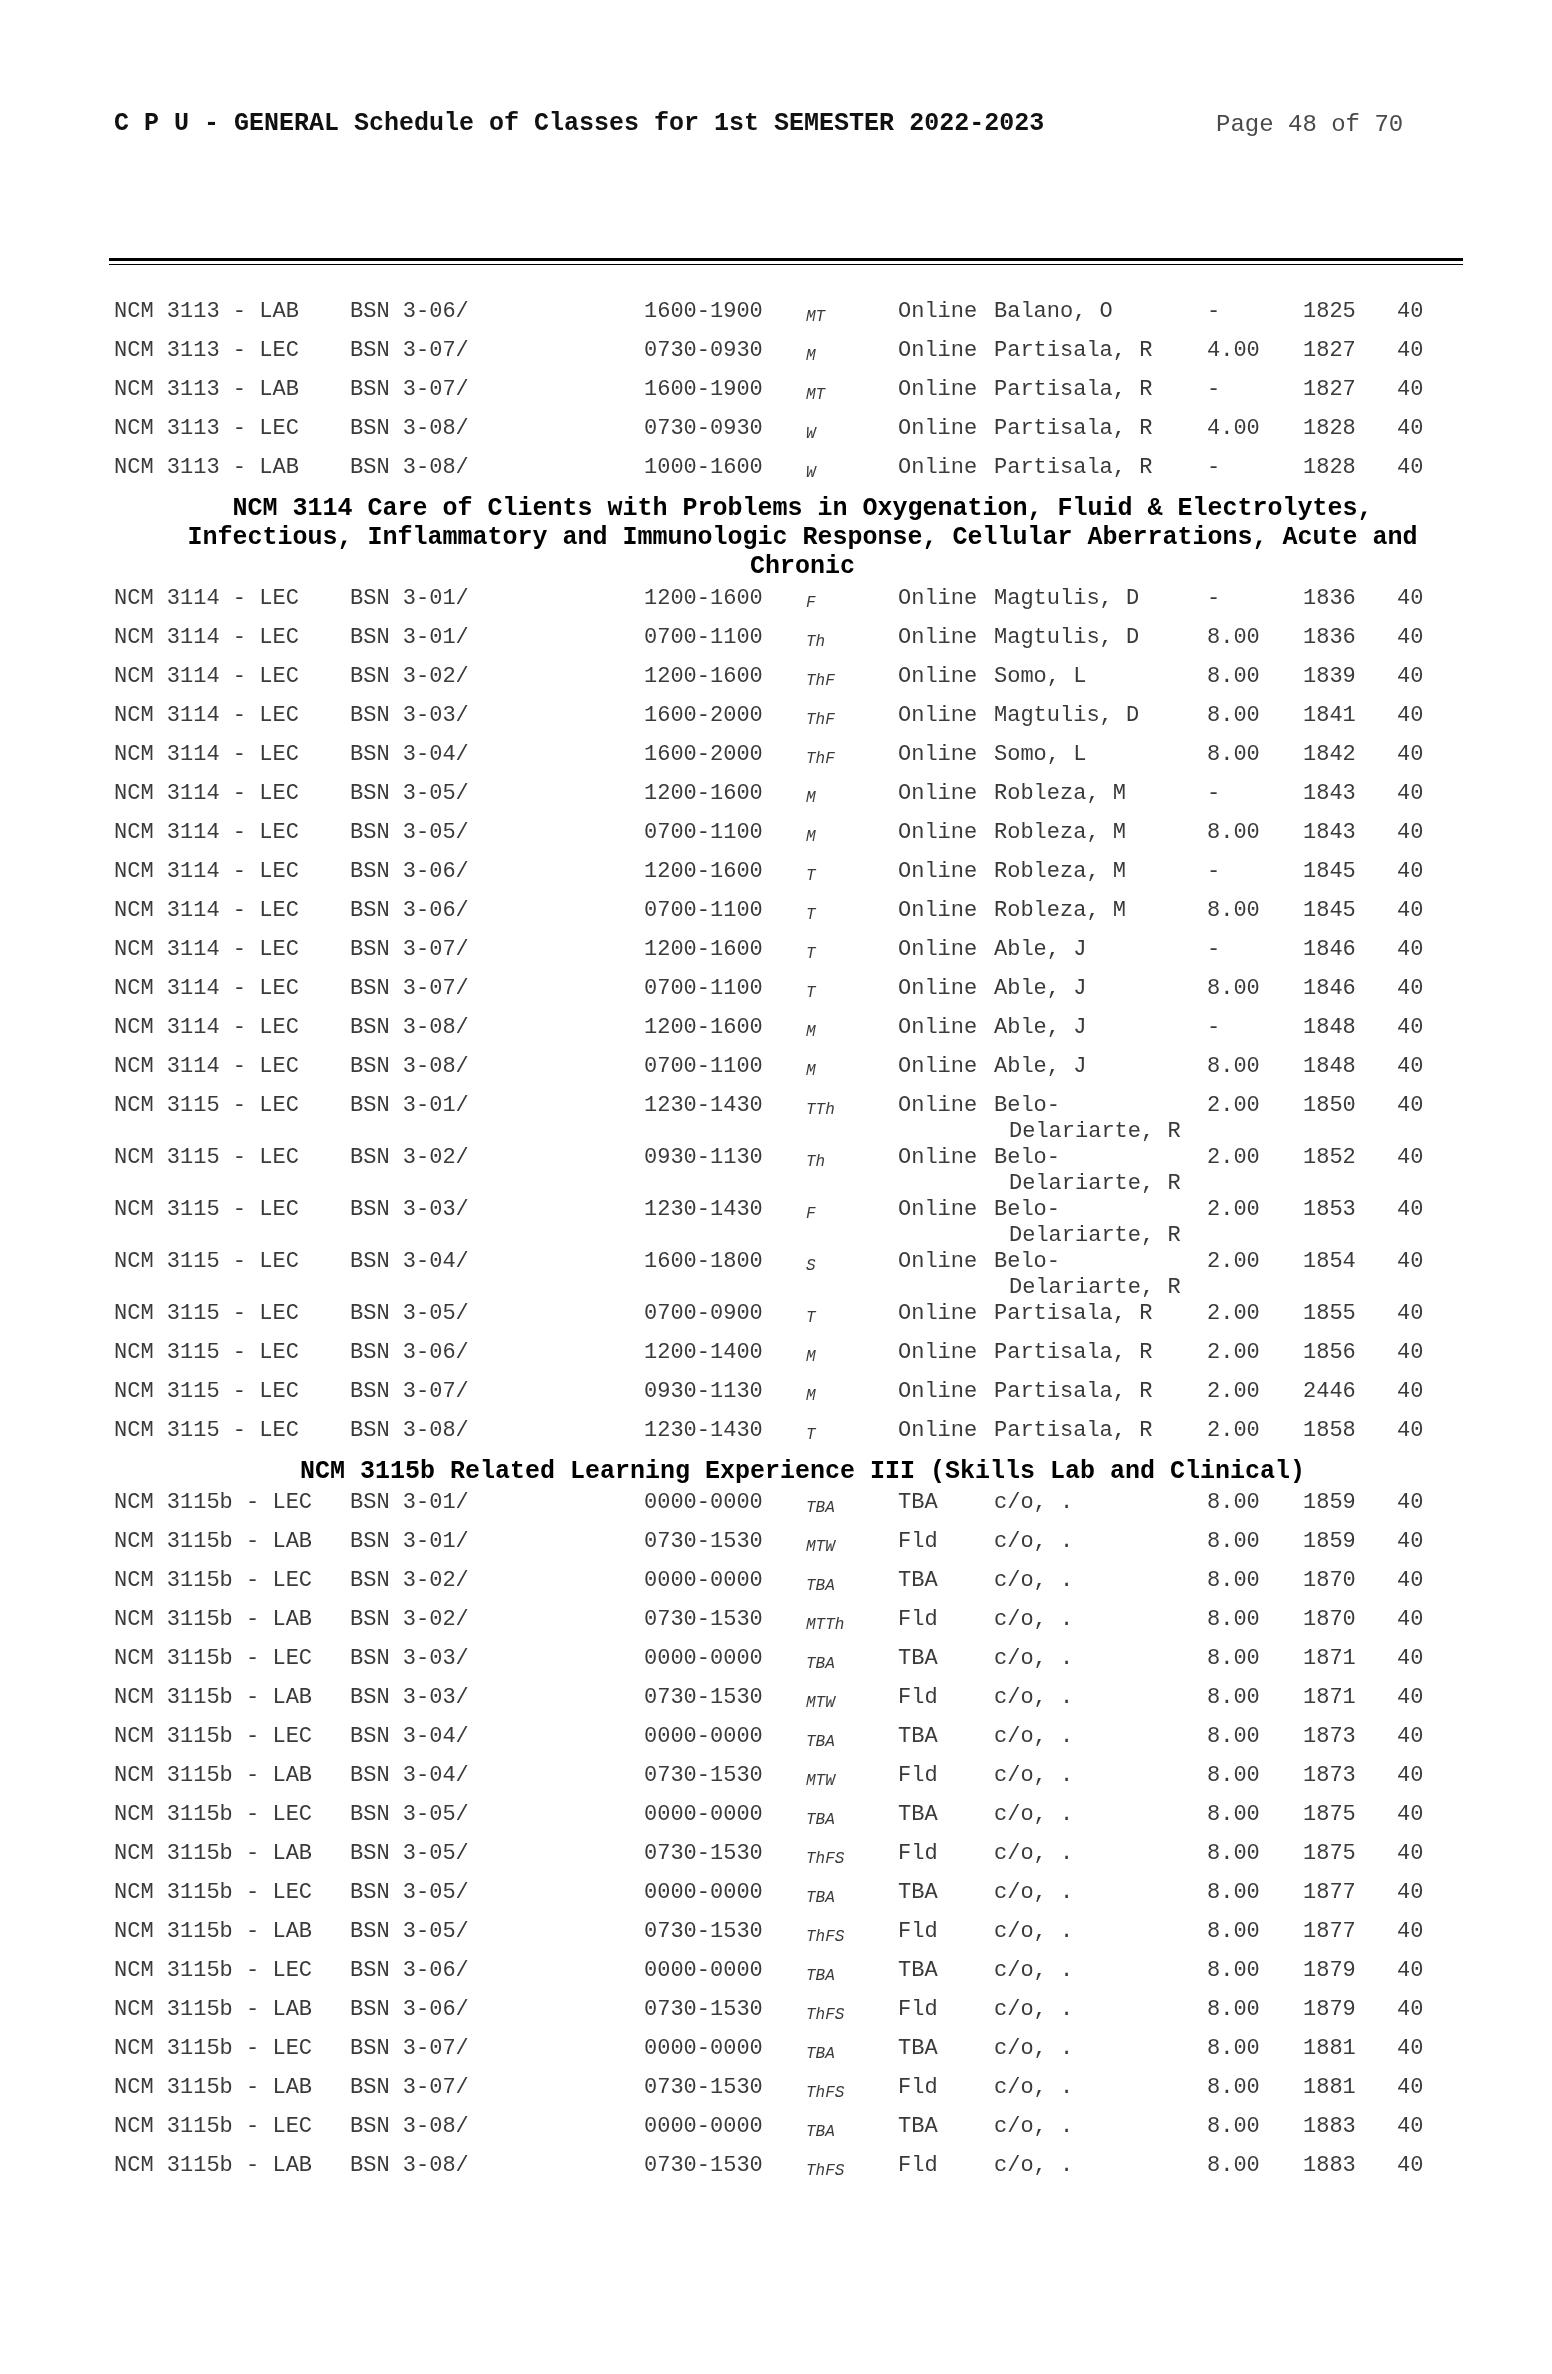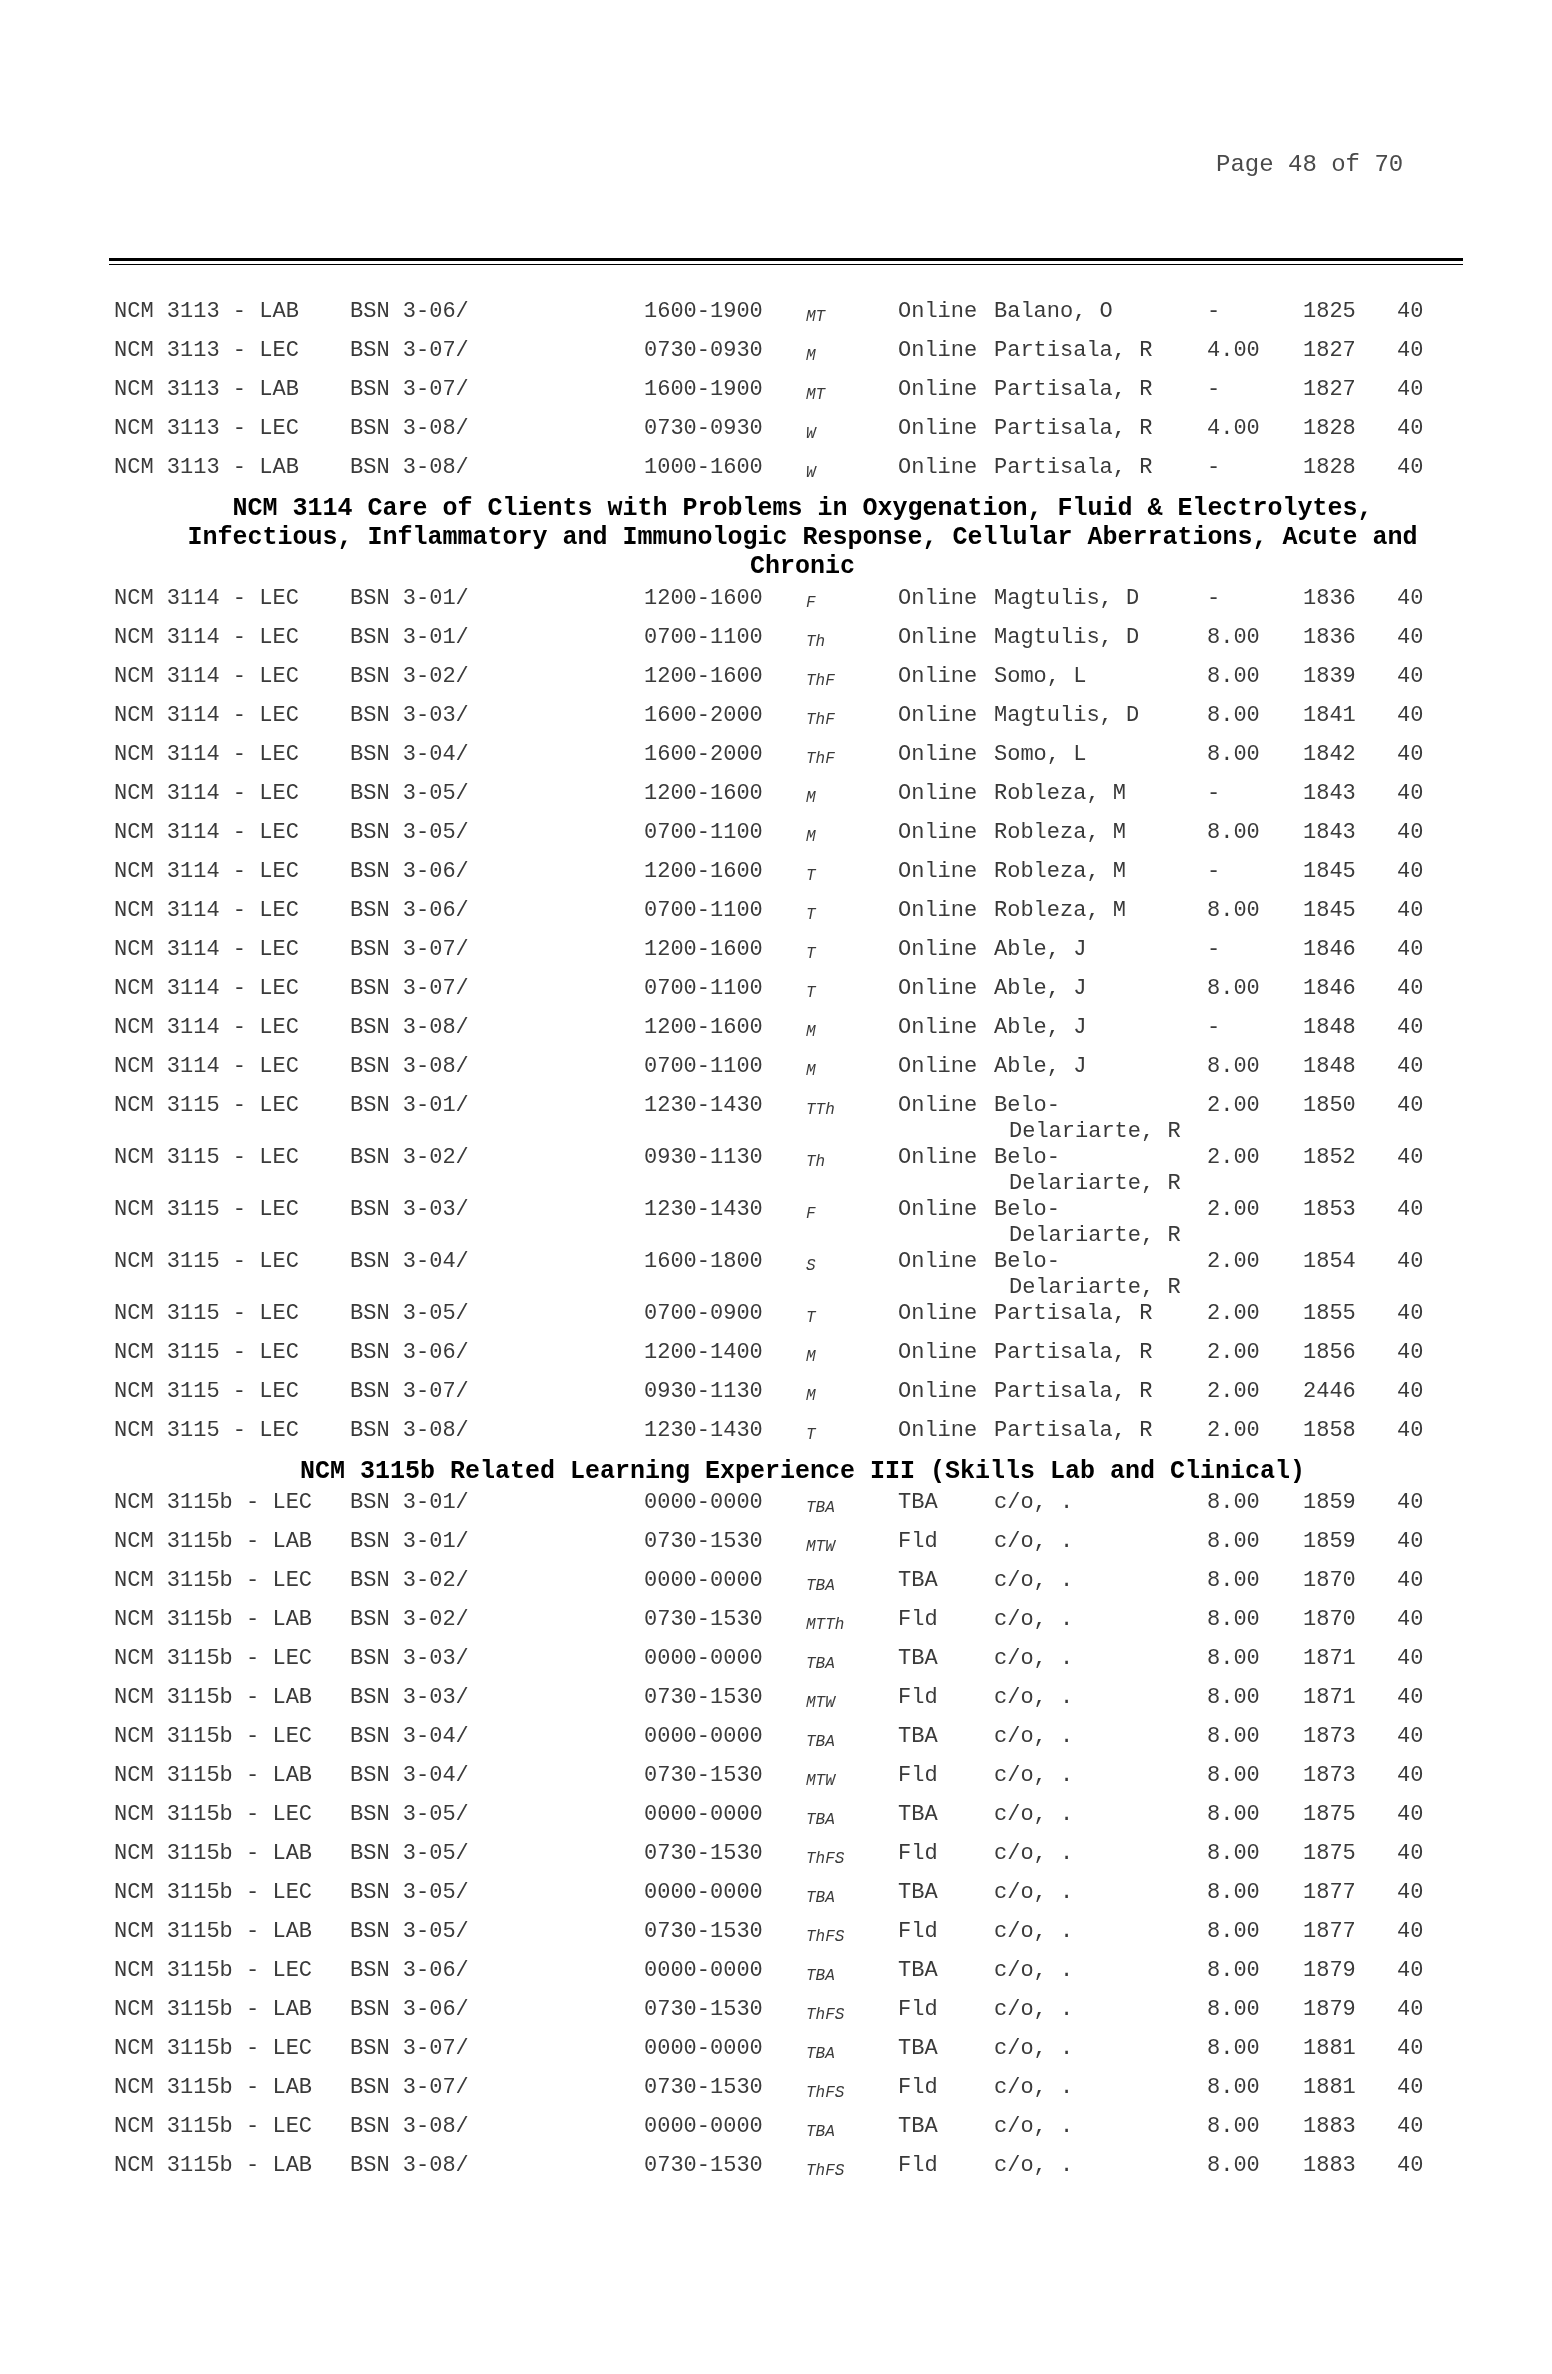--- a/index.html
+++ b/index.html
@@ -14,21 +14,21 @@
   }
   
   .doc-title{
     position:absolute;top:108px;left:114px;
     font-size:25px;font-weight:700;color:#111;
     white-space:pre;line-height:32px;
   }
   .page-label{
     position:absolute;top:109px;left:1216px;
     font-size:24px;font-weight:400;color:#4a4a4a;
-    white-space:pre;line-height:32px;margin-top:40px;
+    white-space:pre;line-height:32px;
   }
   
   .col-headers{position:absolute;top:172px;left:0;width:100%;height:111px;}
   .col-h{
     position:absolute;top:0;
     font-weight:700;color:#111;
     white-space:pre;line-height:28px;font-size:22px;
   }
   .h-course{left:114px}.h-reserved{left:297px}.h-time{left:662px}
   .h-day{left:826px}.h-room{left:913px}.h-teacher{left:987px}
@@ -57,20 +57,21 @@
   .c-teacher2{left:1009px;top:26px}
   .c-units{left:1207px}
   .c-stub{left:1303px}
   .c-seats{left:1397px}
 </style>
 </head>
 <body>
 
 <div class="page">
 
+  <div class="doc-title">C P U - GENERAL Schedule of Classes for 1st SEMESTER 2022-2023</div>
   <div class="page-label">Page 48 of 70</div>
 
 
   <div class="rule"></div>
 
   <div class="schedule-body">
       <div class="row">
         <span class="cell c-course">NCM 3113 - LAB</span>
         <span class="cell c-dept">BSN 3-06/</span>
         <span class="cell c-time">1600-1900</span>

